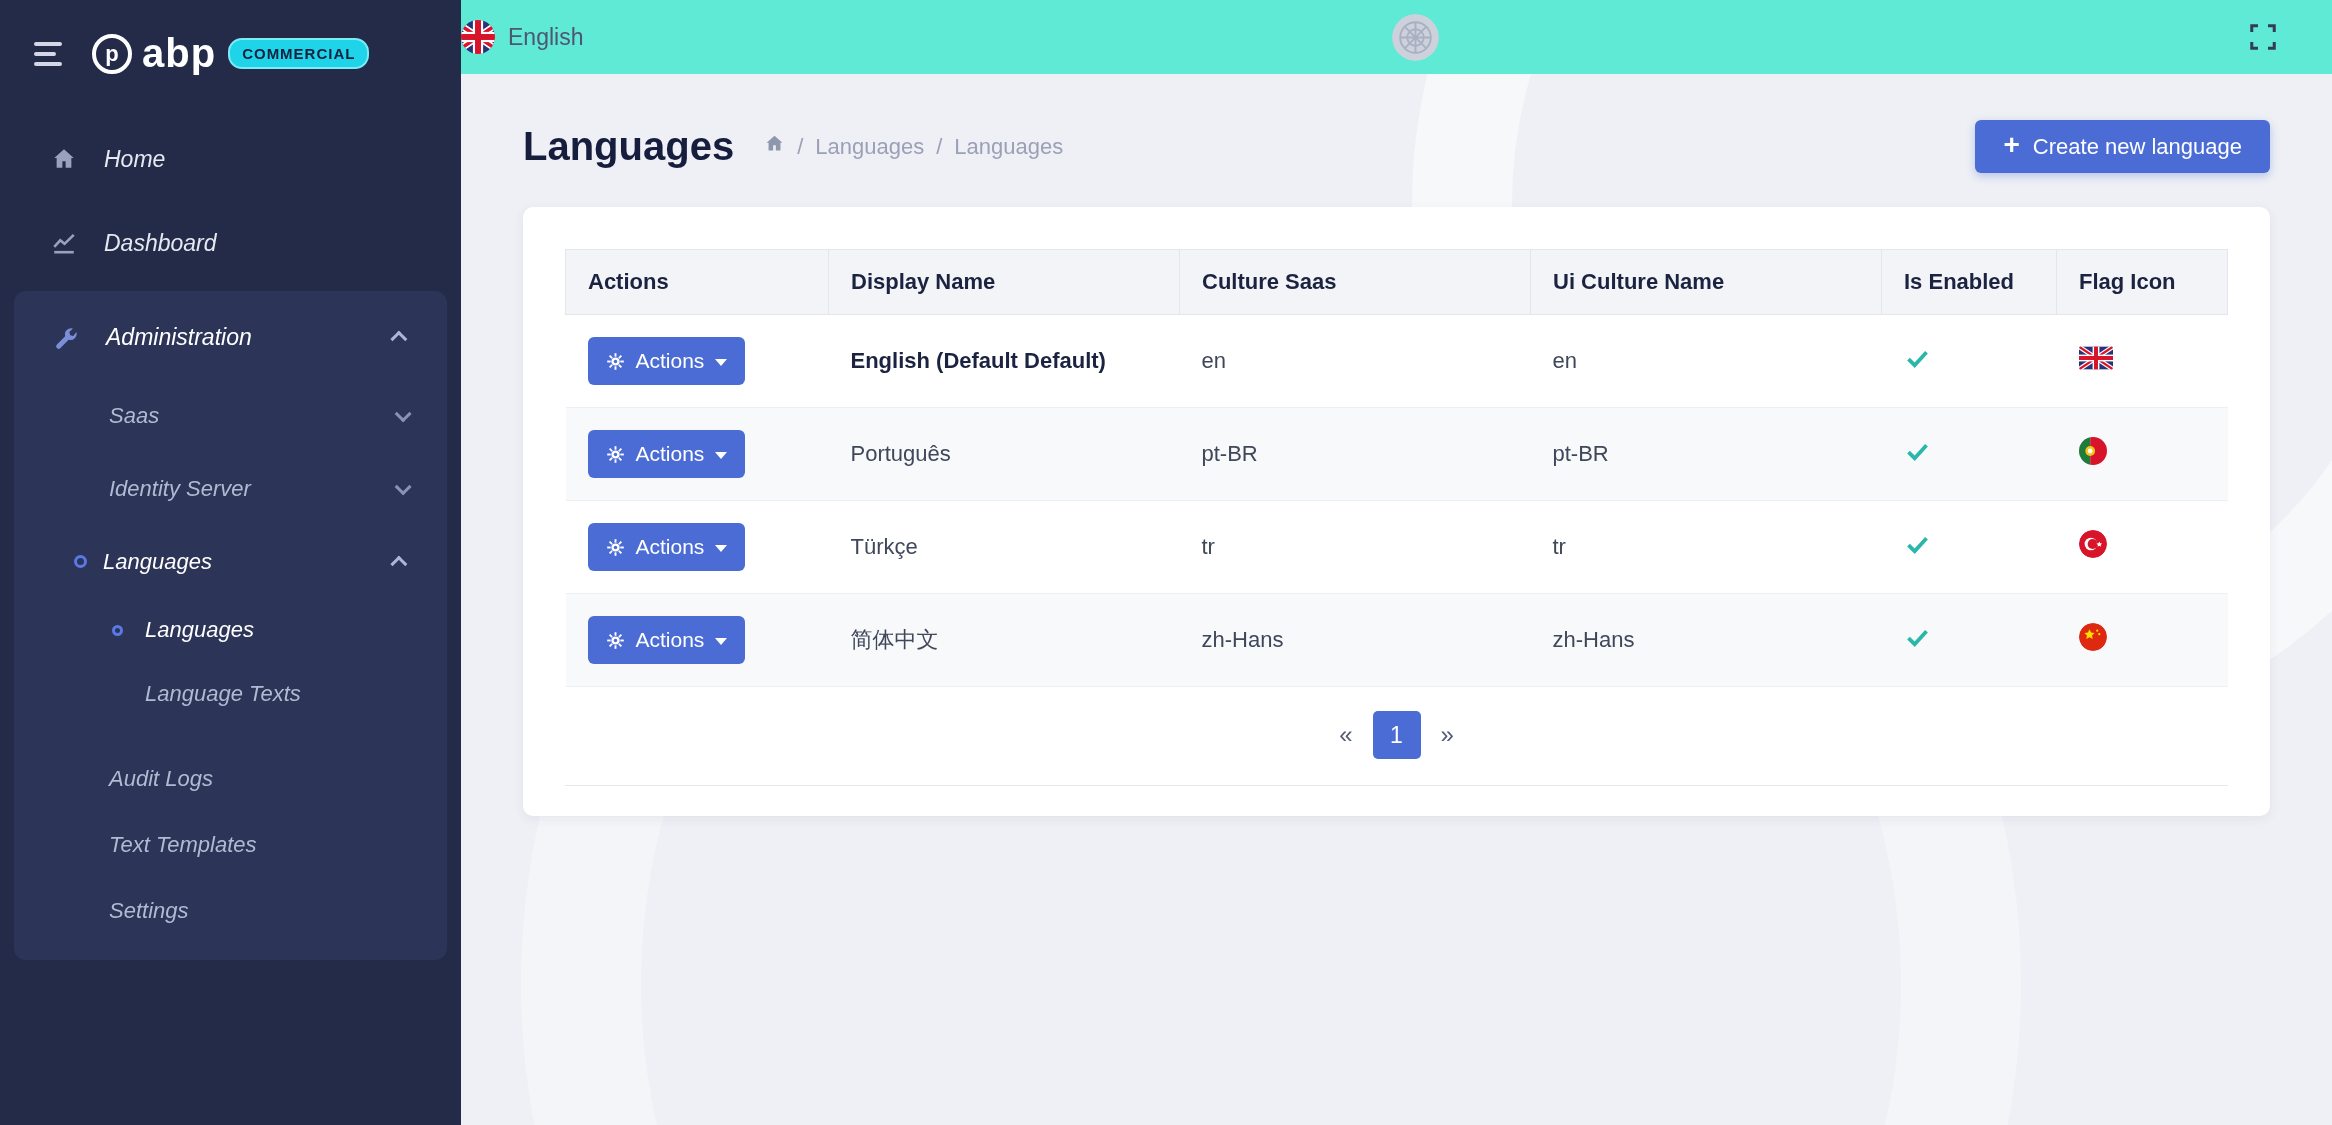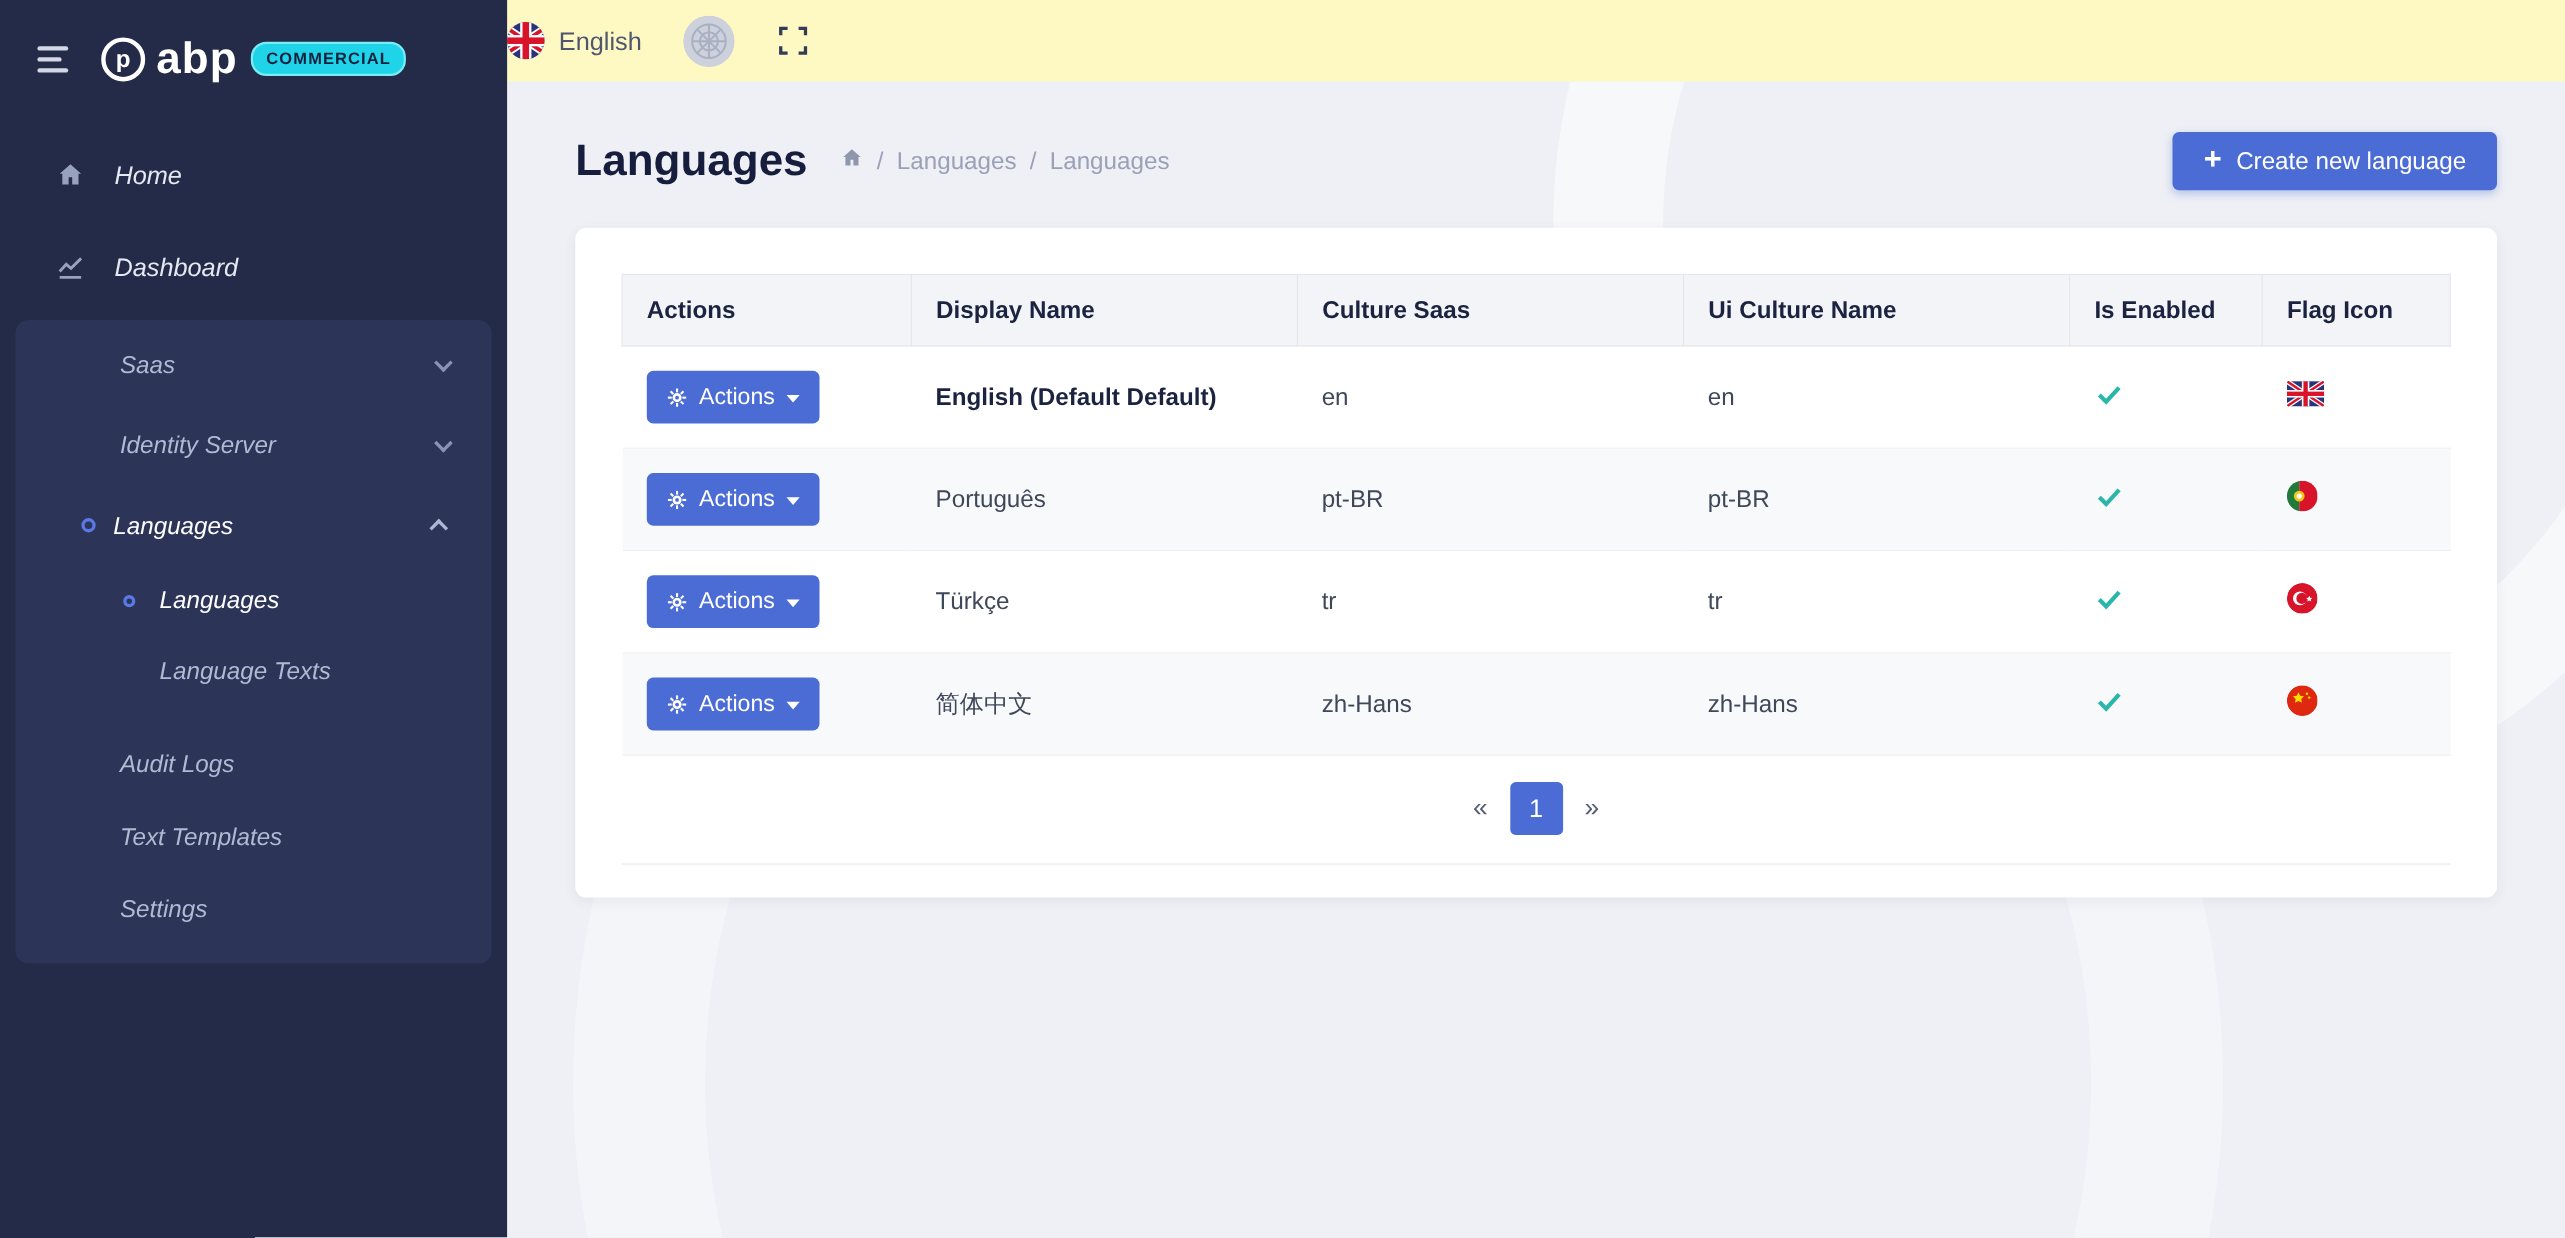--- a/index.html
+++ b/index.html
@@ -37,21 +37,21 @@
   .subsub-item.active { color:#fff; }
   .bullet { position:absolute; left:98px; width:11px; height:11px; border:3px solid #5a78e6; border-radius:50%; }
   .spacer { height:20px; }
 
   .chev { margin-left:auto; width:12px; height:12px; border-right:3px solid #8a93b2; border-bottom:3px solid #8a93b2; }
   .chev.down { transform:rotate(45deg) translateY(-3px); }
   .chev.up { transform:rotate(-135deg) translateY(-3px); border-color:#aeb6d4; }
 
   
   .main { flex:1; display:flex; flex-direction:column; position:relative; }
-  .topbar { height:74px; background:#fef9c3; display:flex; align-items:center; justify-content:flex-start; gap:38px; padding-right:54px; position:relative; z-index:5; }
+  .topbar { height:74px; background:#5eead4; display:flex; align-items:center; justify-content:space-between; gap:38px; padding-right:54px; position:relative; z-index:5; }
   .lang-chip { display:flex; align-items:center; gap:13px; font-size:23px; color:#4e5670; cursor:pointer; }
   .flag-circle { width:34px; height:34px; border-radius:50%; overflow:hidden; position:relative; flex-shrink:0; }
   .flag-circle svg { position:absolute; left:-9px; top:0; }
   .avatar { width:47px; height:47px; border-radius:50%; overflow:hidden; cursor:pointer; }
   .fs-icon { cursor:pointer; display:flex; }
 
   .content { flex:1; position:relative; overflow:hidden; }
   .ring { position:absolute; border-radius:50%; pointer-events:none; }
   .ring1 { width:1100px; height:1100px; border:100px solid rgba(255,255,255,0.5); top:-420px; right:-180px; }
   .ring2 { width:1500px; height:1500px; border:120px solid rgba(255,255,255,0.35); top:160px; left:60px; }
@@ -115,20 +115,29 @@
       <span class="micon">
         <svg width="26" height="26" viewBox="0 0 24 24" fill="none" stroke="#98a1bd" stroke-width="2.4">
             <path d="M3 15.5 8.5 9.5 12.5 12.8 21 4.5"></path>
             <path d="M3 20.5h18"></path>
           </svg>
       </span>
       <span>Dashboard</span>
     </div>
 
     <div class="admin-panel">
+      <div class="group-header">
+        <span class="micon">
+          <svg width="27" height="27" viewBox="0 0 24 24">
+              <path fill="#7b8fd9" d="M21.7 7.1a5.6 5.6 0 0 1-6.9 6.9L7.3 21.5a2.2 2.2 0 0 1-3.1-3.1l7.5-7.5a5.6 5.6 0 0 1 6.9-6.9l-3.2 3.2.8 2.7 2.7.8z"></path>
+            </svg>
+        </span>
+        <span>Administration</span>
+        <span class="chev up"></span>
+      </div>
 
       <div class="sub-item">
         <span>Saas</span>
         <span class="chev down"></span>
       </div>
       <div class="sub-item">
         <span>Identity Server</span>
         <span class="chev down"></span>
       </div>
       <div class="sub-item white lang-item">

